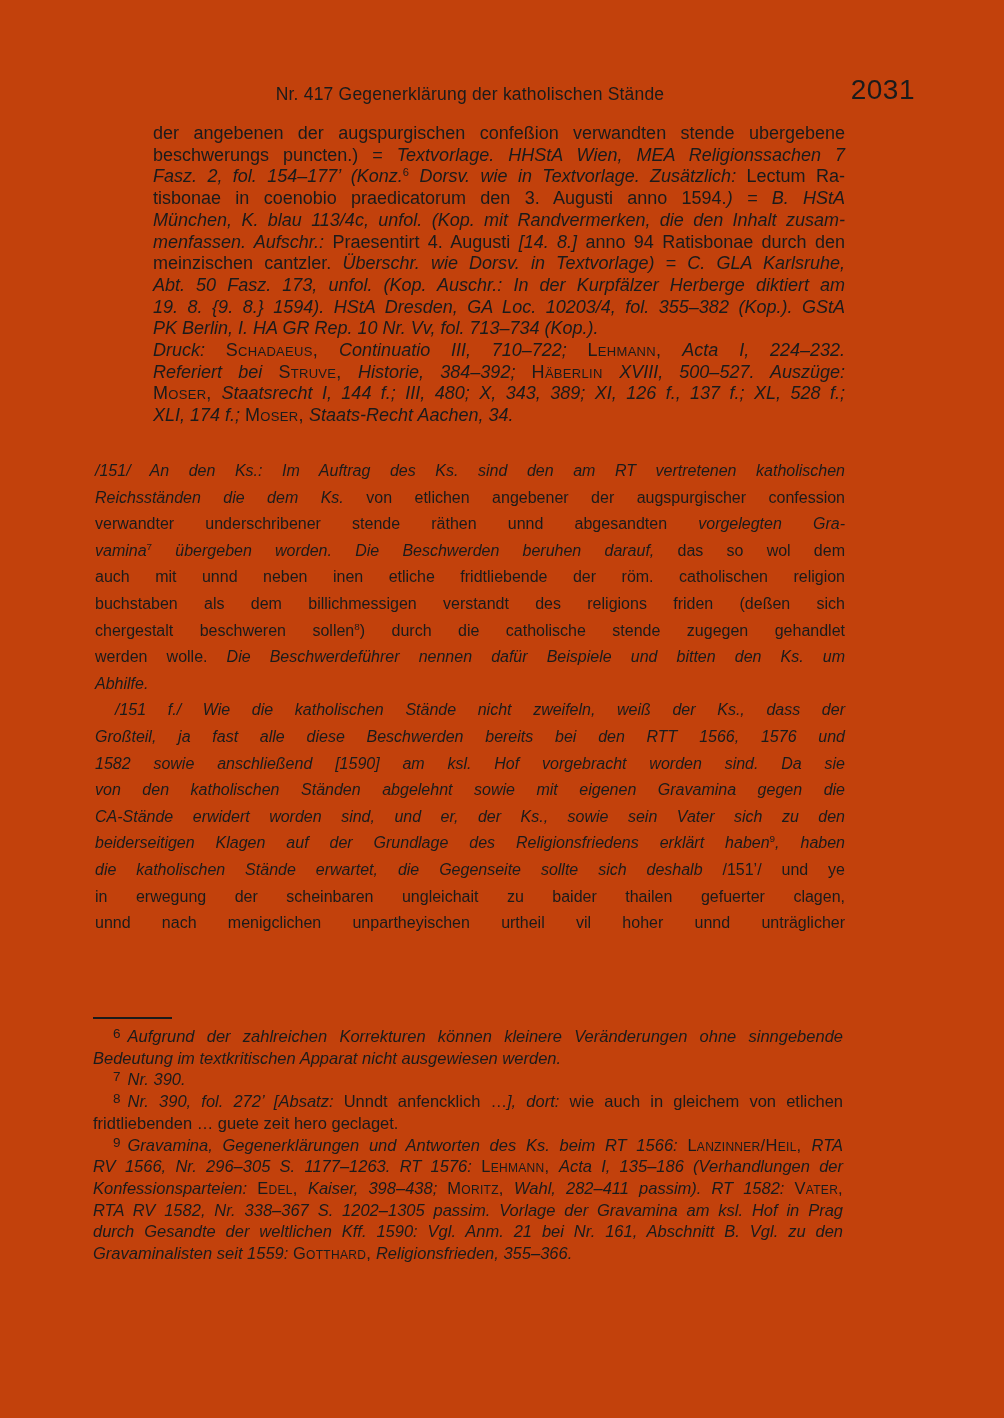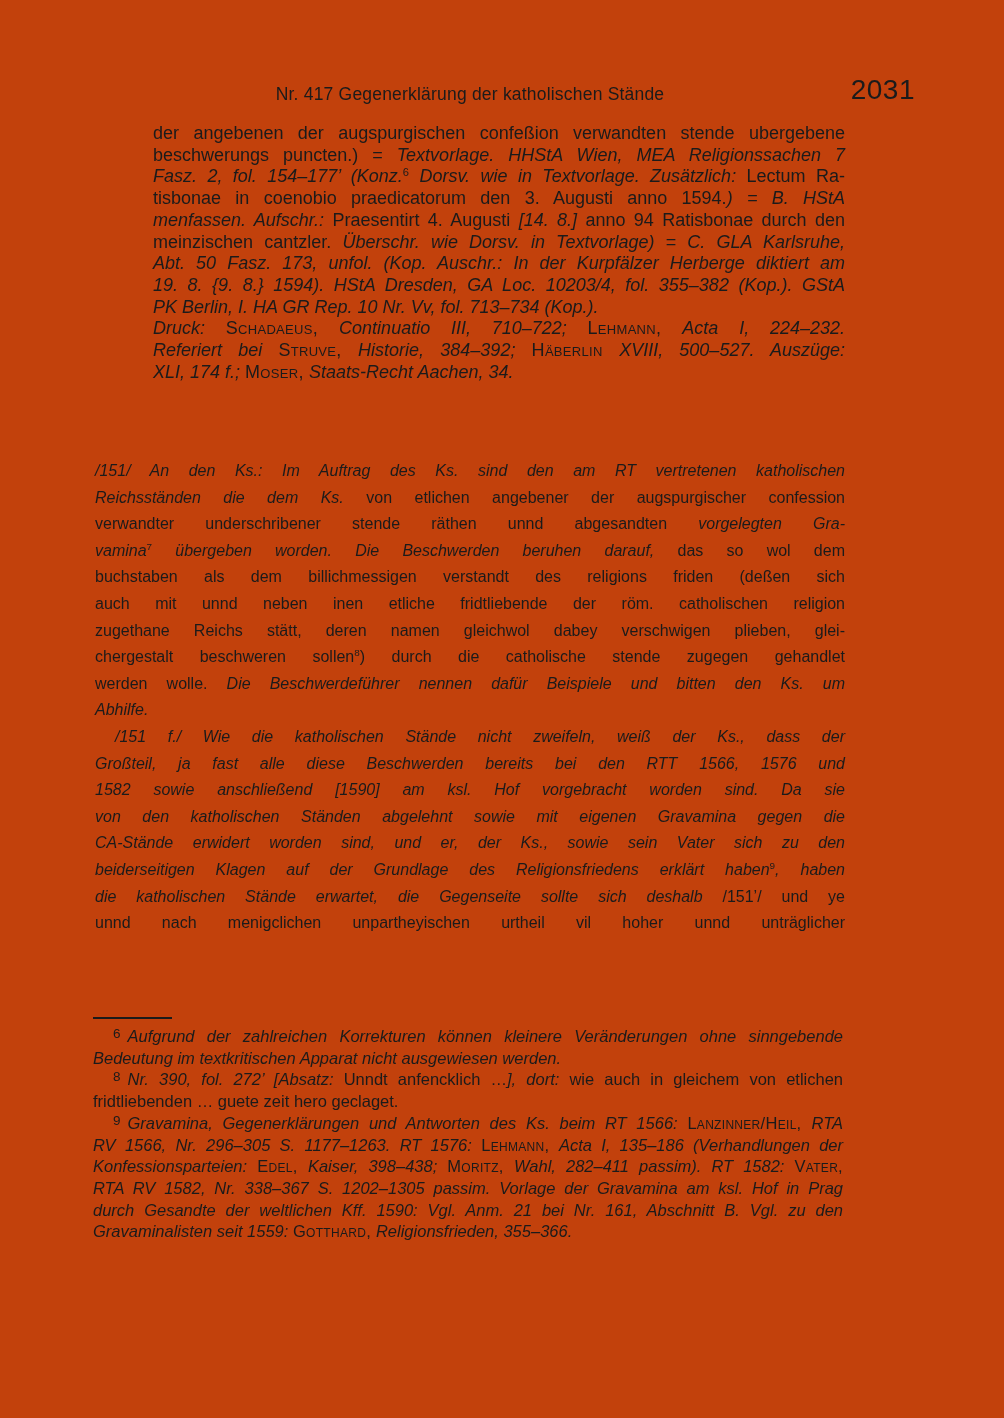--- a/index.html
+++ b/index.html
@@ -52,56 +52,59 @@
   <div class="header">
     <div class="running-title">Nr. 417 Gegenerklärung der katholischen Stände</div>
     <div class="page-number">2031</div>
   </div>
 
   <div class="apparatus">
       <div class="line"><span class="rm">der angebenen der augspurgischen confeßion verwandten stende ubergebene</span></div>
       <div class="line"><span class="rm">beschwerungs puncten.) = </span><span class="it">Textvorlage. HHStA Wien, MEA Religionssachen 7</span></div>
       <div class="line"><span class="it">Fasz. 2, fol. 154–177’ (Konz.</span><span class="sup">6</span><span class="it"> Dorsv. wie in Textvorlage. Zusätzlich: </span><span class="rm">Lectum Ra-</span></div>
       <div class="line"><span class="rm">tisbonae in coenobio praedicatorum den 3. Augusti anno 1594.</span><span class="it">) = B. HStA</span></div>
+      <div class="line"><span class="it">München, K. blau 113/4c, unfol. (Kop. mit Randvermerken, die den Inhalt zusam-</span></div>
       <div class="line"><span class="it">menfassen. Aufschr.: </span><span class="rm">Praesentirt 4. Augusti </span><span class="it">[14. 8.] </span><span class="rm">anno 94 Ratisbonae durch den</span></div>
       <div class="line"><span class="rm">meinzischen cantzler. </span><span class="it">Überschr. wie Dorsv. in Textvorlage) = C. GLA Karlsruhe,</span></div>
       <div class="line"><span class="it">Abt. 50 Fasz. 173, unfol. (Kop. Auschr.: In der Kurpfälzer Herberge diktiert am</span></div>
       <div class="line"><span class="it">19. 8. {9. 8.} 1594). HStA Dresden, GA Loc. 10203/4, fol. 355–382 (Kop.). GStA</span></div>
       <div class="line last"><span class="it">PK Berlin, I. HA GR Rep. 10 Nr. Vv, fol. 713–734 (Kop.).</span></div>
       <div class="line"><span class="it">Druck: </span><span class="sc">Schadaeus, </span><span class="it">Continuatio III, 710–722; </span><span class="sc">Lehmann, </span><span class="it">Acta I, 224–232.</span></div>
       <div class="line"><span class="it">Referiert bei </span><span class="sc">Struve, </span><span class="it">Historie, 384–392; </span><span class="sc">Häberlin </span><span class="it">XVIII, 500–527. Auszüge:</span></div>
+      <div class="line"><span class="sc">Moser, </span><span class="it">Staatsrecht I, 144 f.; III, 480; X, 343, 389; XI, 126 f., 137 f.; XL, 528 f.;</span></div>
       <div class="line last"><span class="it">XLI, 174 f.; </span><span class="sc">Moser, </span><span class="it">Staats-Recht Aachen, 34.</span></div>
     </div>
 
   <div class="bodytext">
       <div class="line"><span class="it">/151/ An den Ks.: Im Auftrag des Ks. sind den am RT vertretenen katholischen</span></div>
       <div class="line"><span class="it">Reichsständen die dem Ks. </span><span class="rm">von etlichen angebener der augspurgischer confession</span></div>
       <div class="line"><span class="rm">verwandter underschribener stende räthen unnd abgesandten </span><span class="it">vorgelegten Gra-</span></div>
       <div class="line"><span class="it">vamina</span><span class="sup">7</span><span class="it"> übergeben worden. Die Beschwerden beruhen darauf, </span><span class="rm">das so wol dem</span></div>
+      <div class="line"><span class="rm">auch mit unnd neben inen etliche fridtliebende der röm. catholischen religion</span></div>
       <div class="line"><span class="rm">buchstaben als dem billichmessigen verstandt des religions friden (deßen sich</span></div>
-      <div class="line"><span class="rm">auch mit unnd neben inen etliche fridtliebende der röm. catholischen religion</span></div>
-      <div class="line"><span class="rm">zugethane Reichs stätt, deren namen gleichwol dabey verschwigen plieben, glei-</span></div>
       <div class="line"><span class="rm">chergestalt beschweren sollen</span><span class="sup">8</span><span class="rm">) durch die catholische stende zugegen gehandlet</span></div>
       <div class="line"><span class="rm">werden wolle. </span><span class="it">Die Beschwerdeführer nennen dafür Beispiele und bitten den Ks. um</span></div>
       <div class="line last"><span class="it">Abhilfe.</span></div>
       <div class="line ind"><span class="it">/151 f./ Wie die katholischen Stände nicht zweifeln, weiß der Ks., dass der</span></div>
       <div class="line"><span class="it">Großteil, ja fast alle diese Beschwerden bereits bei den RTT 1566, 1576 und</span></div>
       <div class="line"><span class="it">1582 sowie anschließend [1590] am ksl. Hof vorgebracht worden sind. Da sie</span></div>
       <div class="line"><span class="it">von den katholischen Ständen abgelehnt sowie mit eigenen Gravamina gegen die</span></div>
       <div class="line"><span class="it">CA-Stände erwidert worden sind, und er, der Ks., sowie sein Vater sich zu den</span></div>
       <div class="line"><span class="it">beiderseitigen Klagen auf der Grundlage des Religionsfriedens erklärt haben</span><span class="sup">9</span><span class="it">, haben</span></div>
       <div class="line"><span class="it">die katholischen Stände erwartet, die Gegenseite sollte sich deshalb </span><span class="rm">/151’/ und ye</span></div>
+      <div class="line"><span class="rm">in erwegung der scheinbaren ungleichait zu baider thailen gefuerter clagen,</span></div>
       <div class="line"><span class="rm">unnd nach menigclichen unpartheyischen urtheil vil hoher unnd unträglicher</span></div>
     </div>
 
   <div class="fn-rule"></div>
 
   <div class="footnotes">
       <div class="line ind"><span class="fnum">6</span><span class="it">Aufgrund der zahlreichen Korrekturen können kleinere Veränderungen ohne sinngebende</span></div>
       <div class="line last"><span class="it">Bedeutung im textkritischen Apparat nicht ausgewiesen werden.</span></div>
+      <div class="line last ind"><span class="fnum">7</span><span class="it">Nr. 390.</span></div>
       <div class="line ind"><span class="fnum">8</span><span class="it">Nr. 390, fol. 272’ [Absatz: </span><span class="rm">Unndt anfencklich …</span><span class="it">], dort: </span><span class="rm">wie auch in gleichem von etlichen</span></div>
       <div class="line last"><span class="rm">fridtliebenden … guete zeit hero geclaget.</span></div>
       <div class="line ind"><span class="fnum">9</span><span class="it">Gravamina, Gegenerklärungen und Antworten des Ks. beim RT 1566: </span><span class="sc">Lanzinner/Heil, </span><span class="it">RTA</span></div>
       <div class="line"><span class="it">RV 1566, Nr. 296–305 S. 1177–1263. RT 1576: </span><span class="sc">Lehmann, </span><span class="it">Acta I, 135–186 (Verhandlungen der</span></div>
       <div class="line"><span class="it">Konfessionsparteien: </span><span class="sc">Edel, </span><span class="it">Kaiser, 398–438; </span><span class="sc">Moritz, </span><span class="it">Wahl, 282–411 passim). RT 1582: </span><span class="sc">Vater,</span></div>
       <div class="line"><span class="it">RTA RV 1582, Nr. 338–367 S. 1202–1305 passim. Vorlage der Gravamina am ksl. Hof in Prag</span></div>
       <div class="line"><span class="it">durch Gesandte der weltlichen Kff. 1590: Vgl. Anm. 21 bei Nr. 161, Abschnitt B. Vgl. zu den</span></div>
       <div class="line last"><span class="it">Gravaminalisten seit 1559: </span><span class="sc">Gotthard, </span><span class="it">Religionsfrieden, 355–366.</span></div>
     </div>
 </div>

